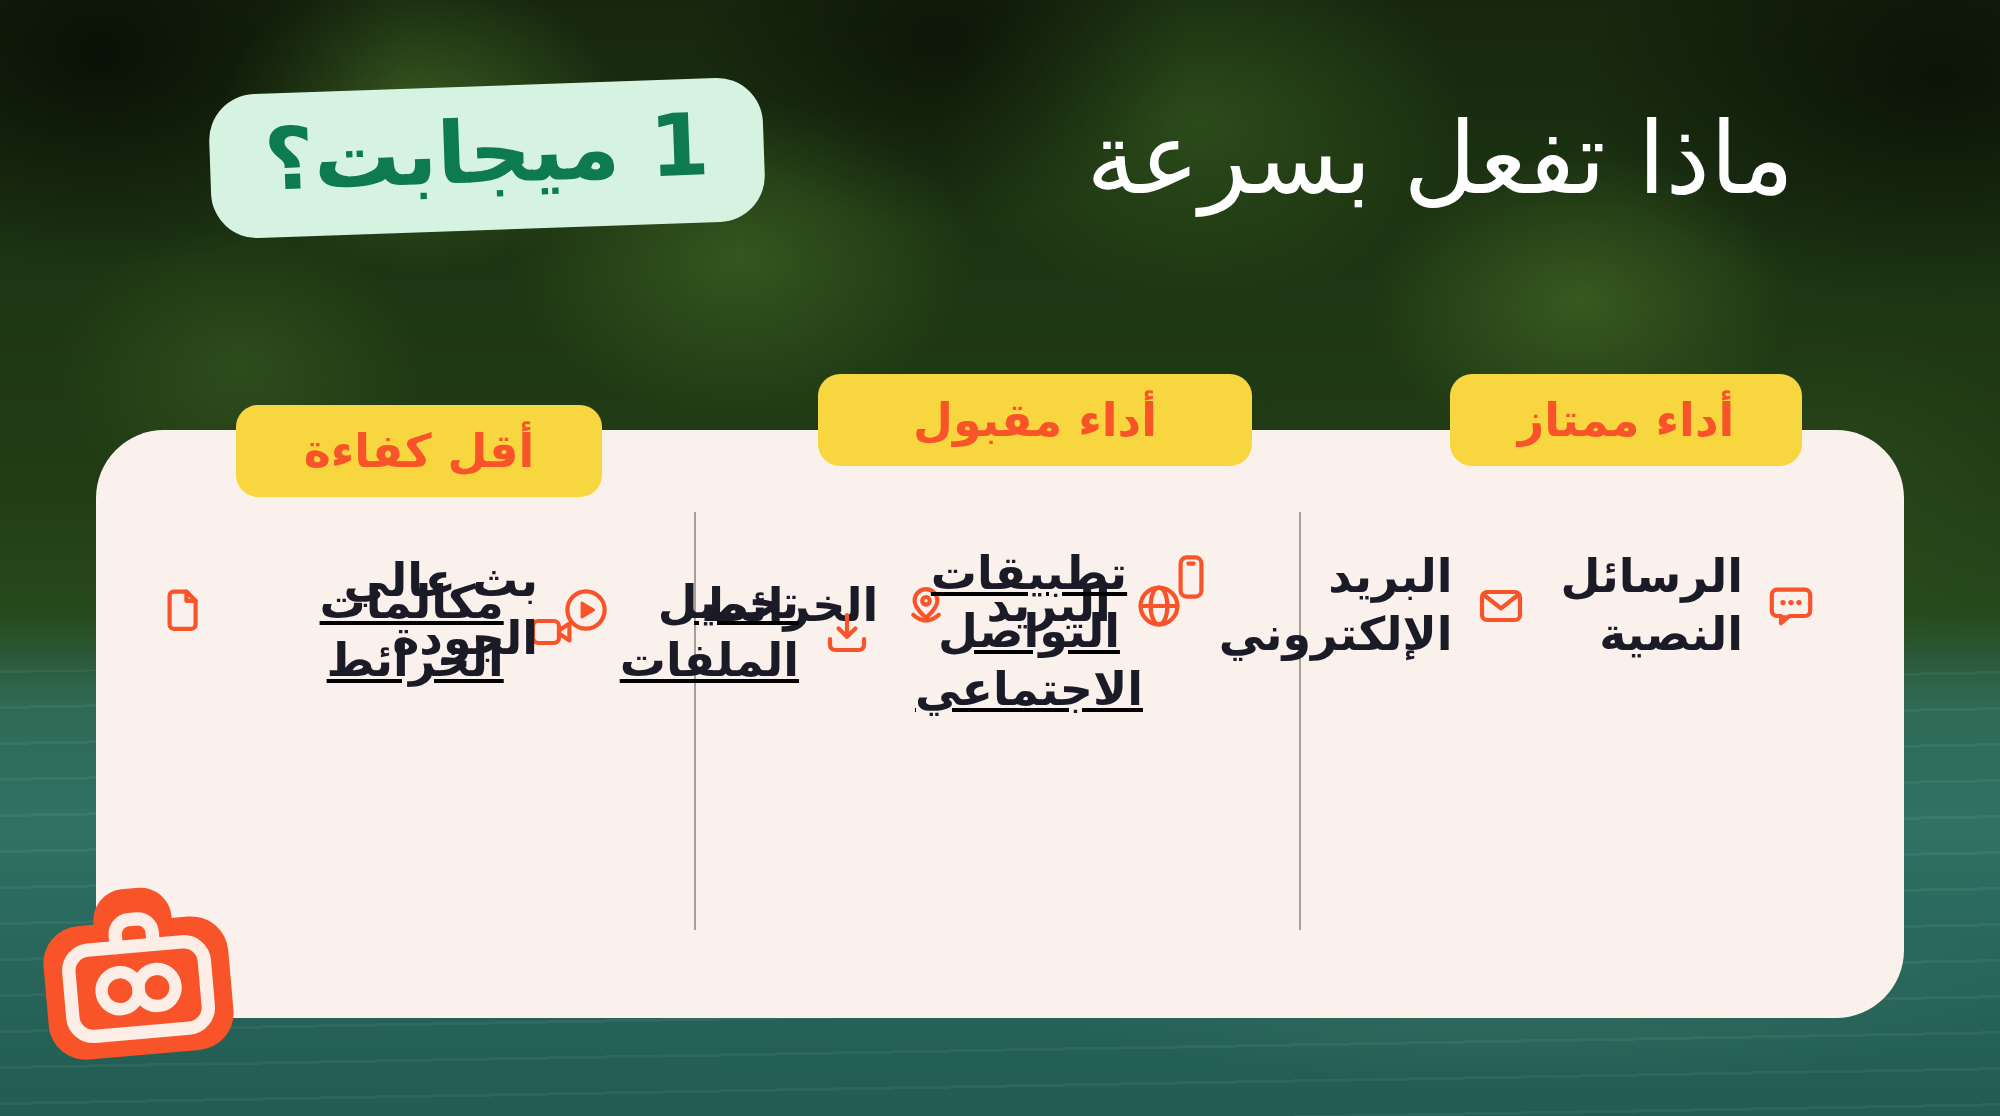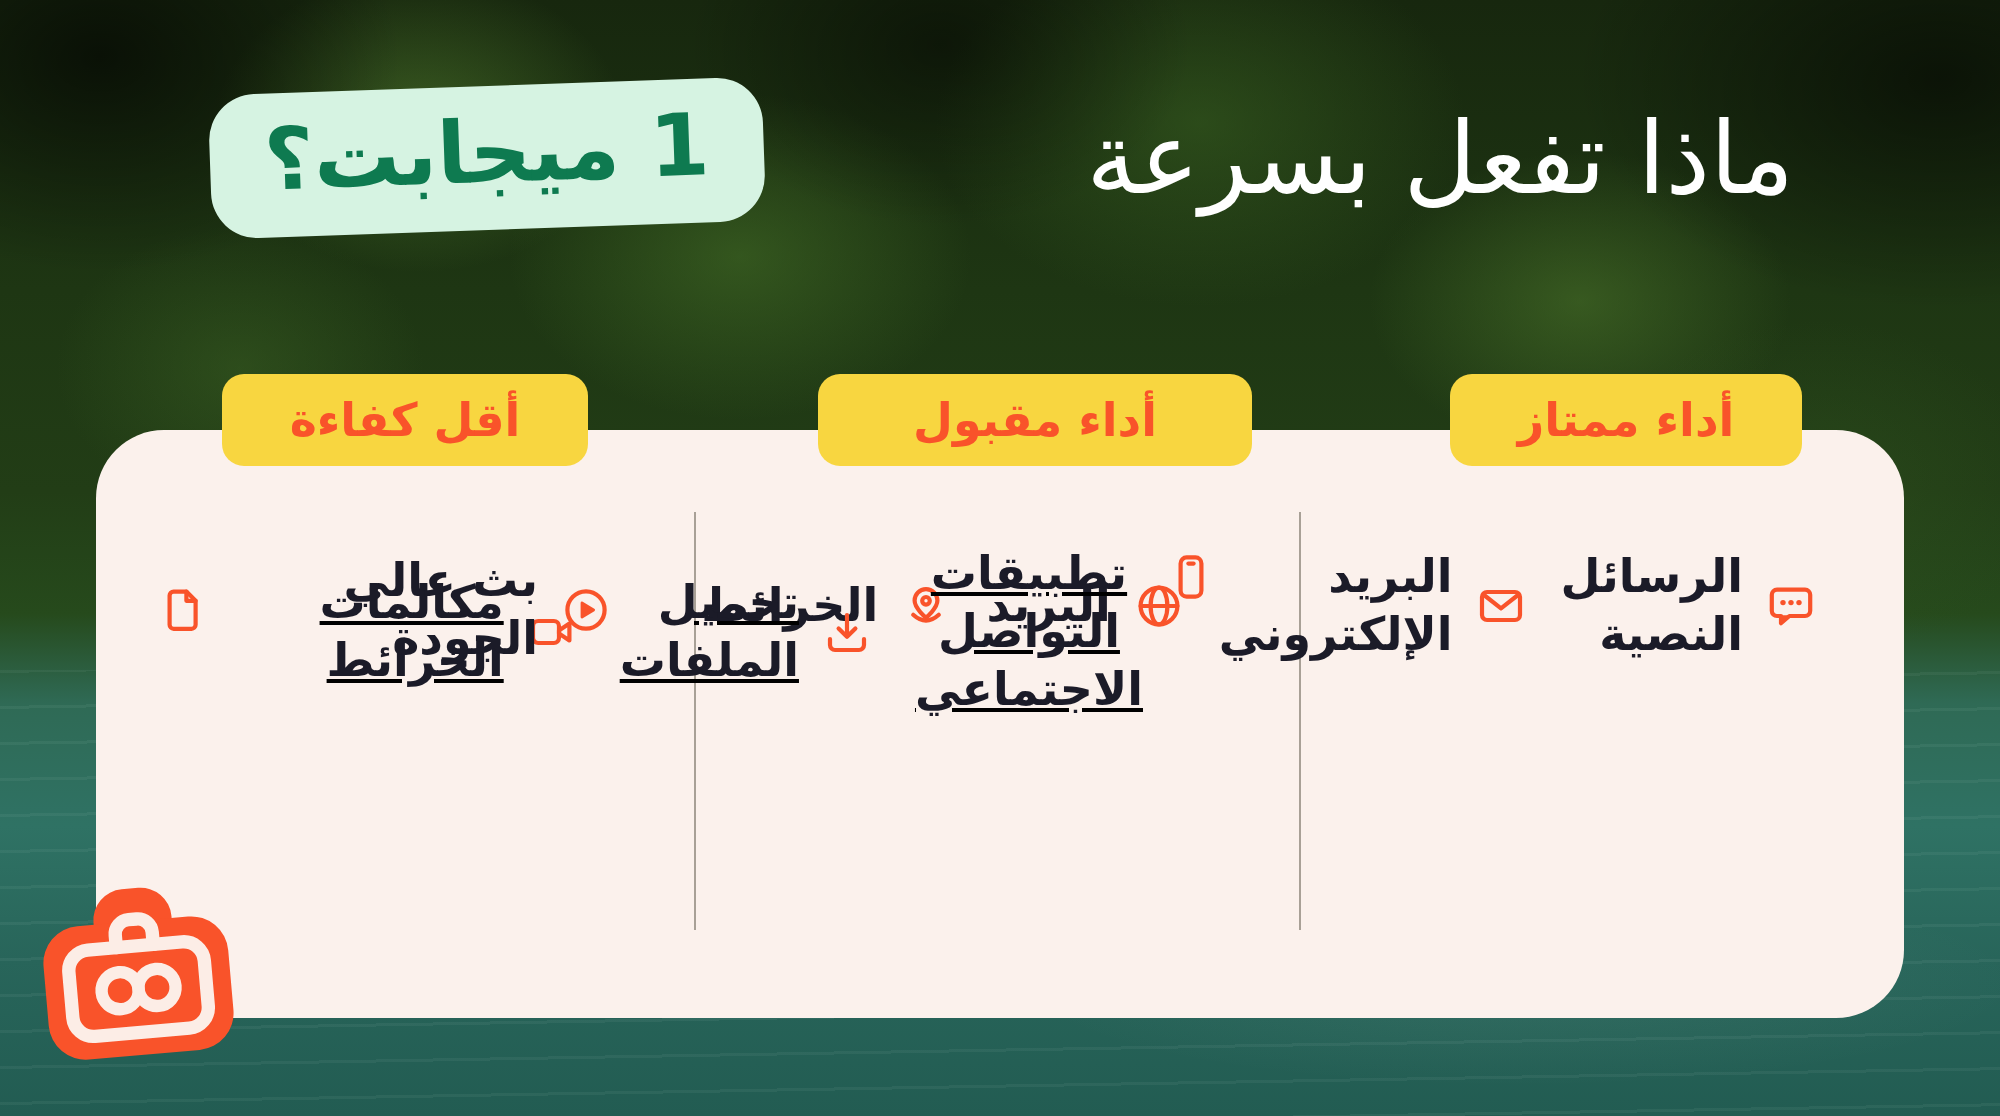--- a/index.html
+++ b/index.html
@@ -51,21 +51,21 @@
     background:#FBF1EC; border-radius:68px;
   }
   
   .col-badge {
     position:absolute; top:374px; height:92px; border-radius:22px;
     background:#F8D640; color:#F9532A; font-weight:bold; font-size:46px;
     display:flex; align-items:center; justify-content:center; direction:rtl;
   }
   .b-right { left:1450px; width:352px; }
   .b-mid   { left:818px;  width:434px; }
-  .b-left  { left:222px;  width:366px; }
+  .b-left  { left:236px;  width:366px;margin-top:31px; }
   
   .divider { position:absolute; top:512px; width:2px; height:418px; background:#A8A096; }
   .d1 { left:694px; }
   .d2 { left:1299px; }
   
   .col { position:absolute; direction:rtl; display:flex; flex-direction:row; }
   .col-excellent  { top:548px; right:185px;  width:430px; gap:36px; }
   .col-acceptable { top:545px; right:785px;  width:458px; gap:44px;text-decoration:underline; }
   .col-less       { top:552px; right:1390px; width:450px; gap:38px; }
   .row {

